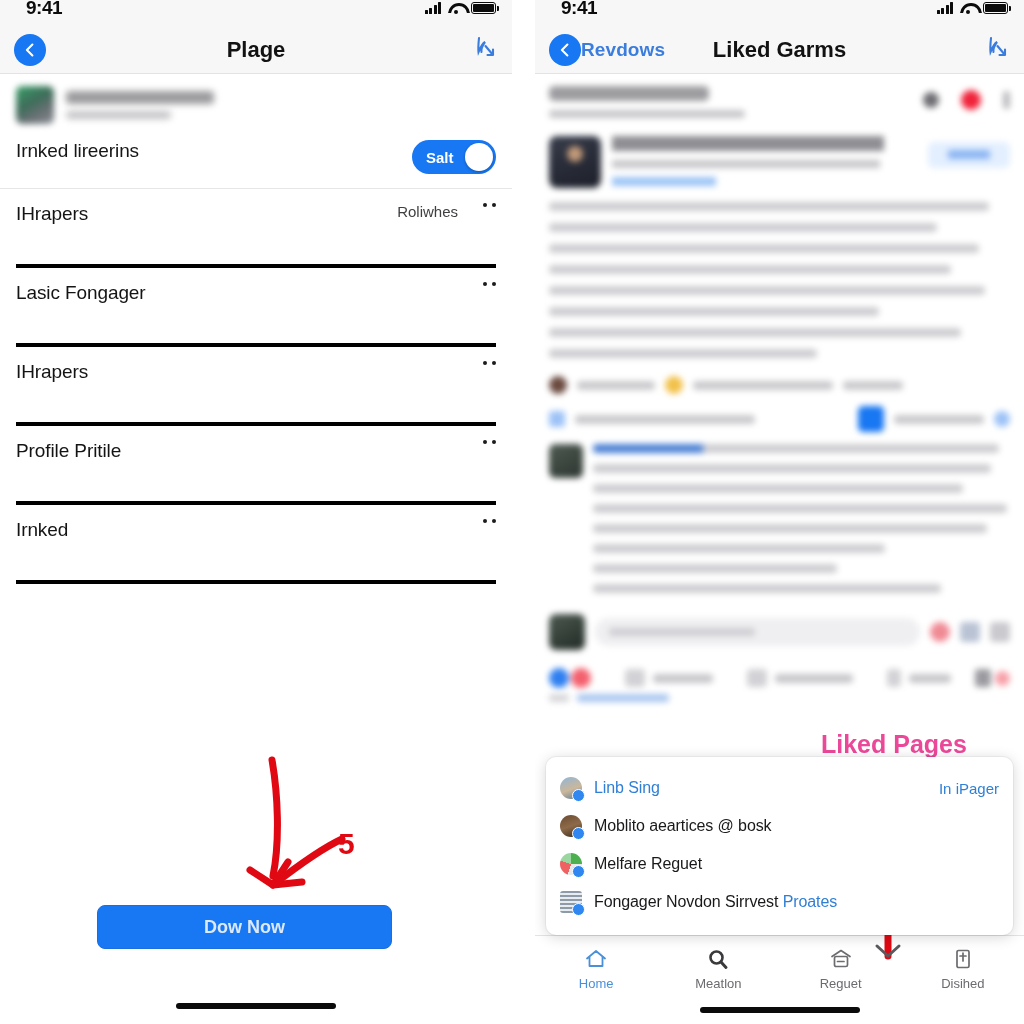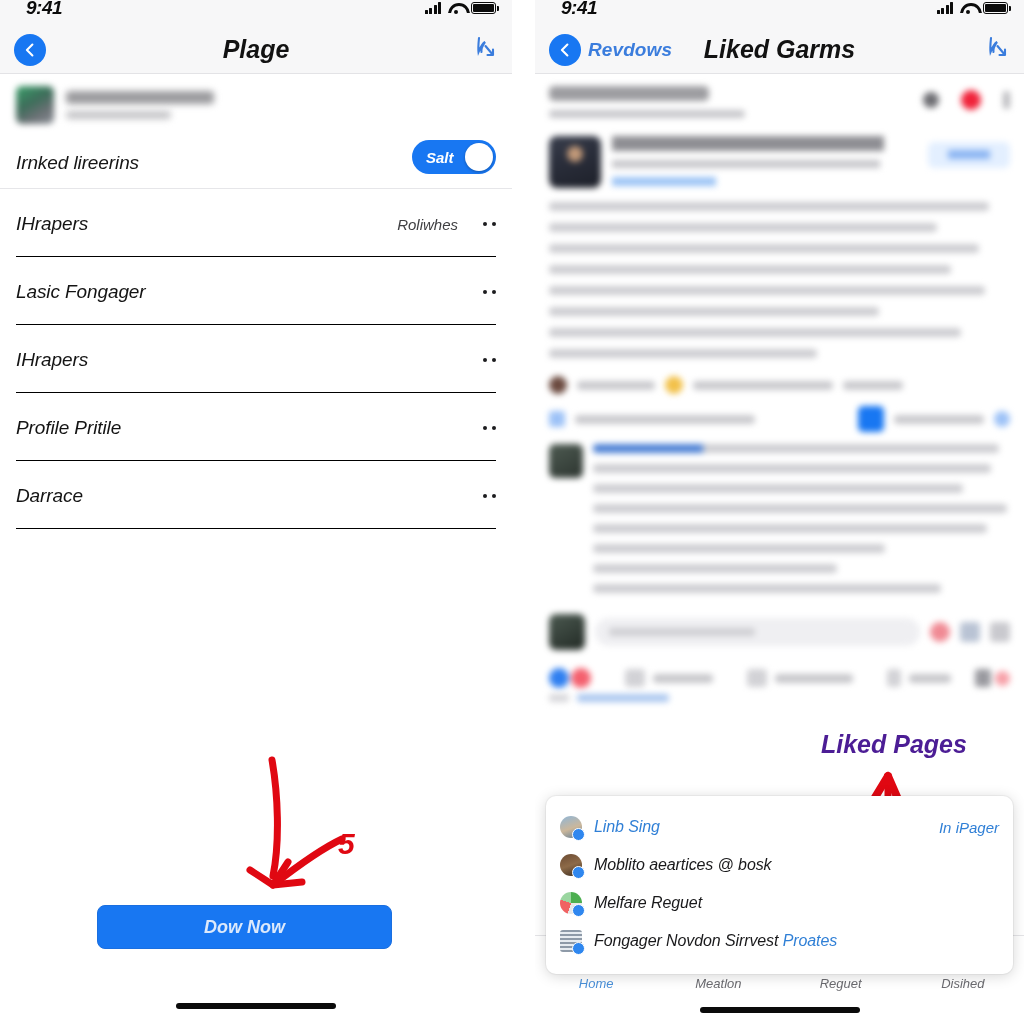--- a/index.html
+++ b/index.html
@@ -2,21 +2,21 @@
 <html><head>
 <meta charset="utf-8">
 <style>
   * { box-sizing: border-box; margin: 0; padding: 0; }
   html, body {
     width: 1024px; height: 1024px;
     background: #ffffff;
     font-family: "Liberation Sans", sans-serif;
     overflow: hidden;
   }
-  .stage { position: relative; width: 1024px; height: 824px; background:#fff;font-style:italic; }
+  .stage { position: relative; width: 1024px; height: 824px; background:#fff; }
 
   
   .panel { position: absolute; top: 0; height: 1024px; background: #ffffff; overflow: hidden; }
   .panel-left  { left: 0;   width: 512px; }
   .panel-right { left: 535px; width: 489px; background:#fff; }
   .panel-right::before{
     content:""; position:absolute; left:0; top:0; width:1px; height:1024px;
     background:#e9e9ec;
   }
 
@@ -52,56 +52,56 @@
   .navbar {
     position: relative; height: 48px; background:#f7f7f8;
     border-bottom:1px solid #e3e3e6;
     display:flex; align-items:center; padding: 0 14px;
   }
   .back-circle {
     width:32px; height:32px; border-radius:50%; background:#1877f2;
     display:flex; align-items:center; justify-content:center; flex:0 0 auto;
   }
   .back-circle svg { display:block; }
-  .back-label { font-size:19px; font-weight:600; color:#3b7ddd; margin-left:7px; letter-spacing:.1px; }
+  .back-label { font-size:19px; font-weight:600; color:#3b7ddd; letter-spacing:.1px; }
   .nav-title {
     position:absolute; left:0; right:0; text-align:center;
-    font-size:25px; font-weight:700; color:#121212; pointer-events:none;
+    font-size:22px; font-weight:700; color:#121212; pointer-events:none;
   }
   .nav-right { margin-left:auto; z-index:2; }
 
   
   .profile-row { display:flex; align-items:center; gap:12px; padding:12px 16px 6px 16px; }
   .pf-avatar { width:38px; height:38px; border-radius:6px;
     background: linear-gradient(150deg,#3aa06a 0%, #3d6d5a 42%, #6b7175 70%, #8b9097 100%);
     filter: blur(3px); flex:0 0 auto; }
   .pf-lines { flex:1; }
   .blurline { border-radius:4px; filter: blur(3.6px); }
   .pf-l1 { height:13px; width:148px; background:#9a9a9d; margin-bottom:7px; }
   .pf-l2 { height:8px;  width:105px; background:#c2c2c5; }
 
   .toggle-row {
-    display:flex; align-items:flex-end; justify-content:space-between;
+    display:flex; align-items:flex-start; justify-content:space-between;
     padding: 10px 16px 14px 16px; border-bottom:1px solid #e6e6e9;
   }
   .toggle-label { font-size:19px; color:#161616; letter-spacing:-.1px; }
   .switch {
     width:84px; height:34px; border-radius:18px; background:#1877f2;
     display:flex; align-items:center; justify-content:flex-start;
     padding: 12px 4px; position:relative;
   }
   .switch-text { font-size:15px; font-weight:600; color:#fff; margin-left:10px; }
   .knob { position:absolute; right:3px; top:3px; width:28px;height:28px;border-radius:50%;
           background:#fff; box-shadow:0 1px 3px rgba(0,0,0,.28); }
 
   
   .list { padding: 0 0 0 0; }
   .list-row {
-    display:flex; align-items:center; margin: 3px 16px;
-    height:65px; border-bottom:1px solid #000000;
+    display:flex; align-items:flex-start; margin: 14px 16px;
+    height:65px; border-bottom:4px solid #000000;
   }
   .list-row:first-child { border-top: 0; }
   .lr-label { font-size:19px; color:#141414; letter-spacing:-.1px; }
   .lr-value { margin-left:auto; font-size:15px; color:#3f3f42; }
   .lr-dots { margin-left:16px; width:22px; display:flex; align-items:center;
              justify-content:flex-end; gap:5px; }
   .lr-dots i { width:4px;height:4px;border-radius:50%;background:#1c1c1e;display:block; }
 
   
   .cta-wrap { position:absolute; left:97px; top:905px; width:295px; }
@@ -115,21 +115,21 @@
     position:absolute; bottom:15px; left:50%; transform:translateX(-50%);
     width:160px; height:6px; border-radius:3px; background:#0b0b0b;
   }
 
   
   .anno { position:absolute; pointer-events:none; }
   .anno-5 { position:absolute; left:338px; top:827px; font-size:30px; font-weight:700;
             color:#e00812; }
   .anno-liked {
     position:absolute; left:821px; top:730px; font-size:25px; font-weight:700;
-    color:#4c1d95; white-space:nowrap;
+    color:#ec4899; white-space:nowrap;
     text-shadow: 0 0 3px #fff, 0 0 3px #fff;
   }
 
   
   .feed { position:relative; height:862px; overflow:hidden; background:#fff; }
   .bl { filter: blur(3.4px); border-radius:5px; }
 
   .post-head { padding:12px 14px 8px 14px; display:flex; align-items:flex-start; }
   .ph-txt { flex:1; }
   .ph-t1 { height:15px; width:160px; background:#9d9da1; margin-bottom:9px; }
@@ -187,21 +187,21 @@
   .rb-lb { height:9px;width:60px;background:#c6c6ca;border-radius:4px; }
   .rb-end { margin-left:auto; display:flex; align-items:center; gap:4px; }
   .rb-person{width:16px;height:18px;border-radius:3px;background:#9a9aa0;}
   .rb-dot{width:15px;height:15px;border-radius:50%;background:#f7a0a8;}
   .sub-small { display:flex; gap:8px; align-items:center; padding:2px 14px 0 14px; }
   .ss1{height:8px;width:20px;background:#d6d6da;border-radius:3px;}
   .ss2{height:8px;width:92px;background:#a9c6ef;border-radius:3px;}
 
   
   .dropdown {
-    position:absolute; left:11px; top:796px; width:467px;
+    position:absolute; left:11px; top:757px; width:467px;
     background:#fff; border-radius:10px;
     box-shadow: 0 2px 14px rgba(0,0,0,.17), 0 0 0 1px rgba(0,0,0,.04);
     padding: 12px 14px 14px 14px; z-index:4;
   }
   .dd-row { display:flex; align-items:center; gap:12px; height:38px; }
   .dd-ava { width:22px; height:22px; border-radius:50%; position:relative; flex:0 0 auto;
             background:#cfd6dd; overflow:visible; }
   .dd-ava.sq { border-radius:3px; }
   .dd-ava::after{
     content:""; position:absolute; right:-3px; bottom:-3px; width:11px;height:11px;
@@ -313,21 +313,21 @@
       </div>
       <div class="list-row">
         <span class="lr-label">Profile Pritile</span>
         <span class="lr-value"></span>
         <span class="lr-dots">
             <i></i>
             <i></i>
           </span>
       </div>
       <div class="list-row">
-        <span class="lr-label">Darrace</span>
+        <span class="lr-label">Irnked</span>
         <span class="lr-value"></span>
         <span class="lr-dots">
             <i></i>
             <i></i>
           </span>
       </div>
     </div>
 
     <svg class="anno" style="left:230px; top:752px;" width="160" height="160" viewBox="0 0 160 160">
       <path d="M42 8 C48 42 50 90 43 124" fill="none" stroke="#e00812" stroke-width="7" stroke-linecap="round"></path>

